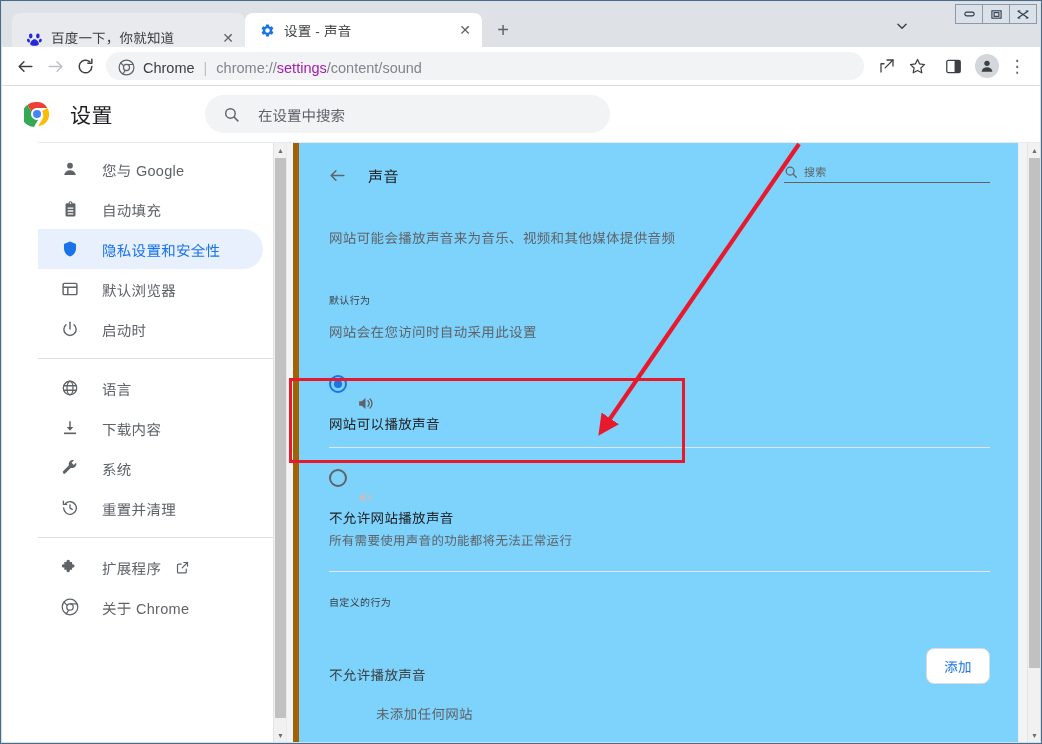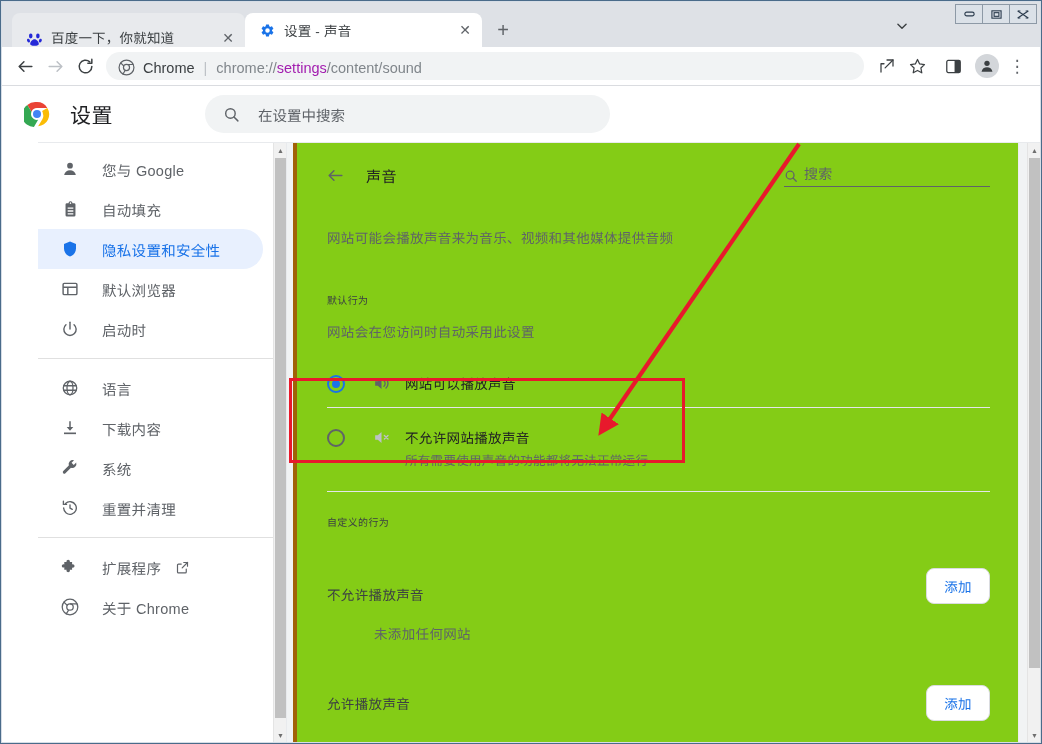--- a/index.html
+++ b/index.html
@@ -267,22 +267,22 @@
   
   #main {
     position: relative;
     flex: 1 1 auto;
     background: #f1f3f4;
     overflow: hidden;
   }
   #main-card {
     position: absolute;
     top: 0; left: 6px; right: 21px; bottom: 0;
-    background: #84cc16;
-    border-left: 4px solid #a16207;
+    background: #7dd3fc;
+    border-left: 6px solid #a16207;
     border-right: 1px solid #ededed;
     overflow: hidden;
   }
   #page-top {
     display: flex;
     align-items: flex-start;
     padding: 20px 0 0 0;
   }
   #back-arrow {
     width: 24px; height: 24px;
@@ -302,40 +302,41 @@
   #subsearch {
     margin-left: auto;
     margin-right: 28px;
     width: 206px;
     display: flex;
     align-items: flex-end;
     border-bottom: 1px solid #5f6368;
     padding-bottom: 3px;
   }
   #subsearch .q { color: #5f6368; display: flex; margin-right: 6px; }
-  #subsearch .ph { color: #5f6368; font-size: 14px; letter-spacing: .3px; font-family: Liberation Serif, serif; }
+  #subsearch .ph { color: #5f6368; font-size: 11px; letter-spacing: .3px; font-family: Liberation Serif, serif; }
 
   .desc {
     color: #5f6368;
     font-size: 13.5px;
     letter-spacing: .35px;
     line-height: 20px;
   }
   .sec-label {
     color: #3c4043;
     font-size: 10px;
     letter-spacing: .35px;
   }
 
   #content-inner { padding: 0 28px 0 30px; }
 
   .radio-row {
     display: flex;
     align-items: flex-start;
     padding: 14px 0;
+    flex-direction: column;
   }
   .radio {
     width: 18px; height: 18px;
     flex: 0 0 18px;
     border-radius: 50%;
     border: 2px solid #5f6368;
     position: relative;
     margin-top: 2px;
   }
   .radio.checked { border-color: #1a73e8; }

